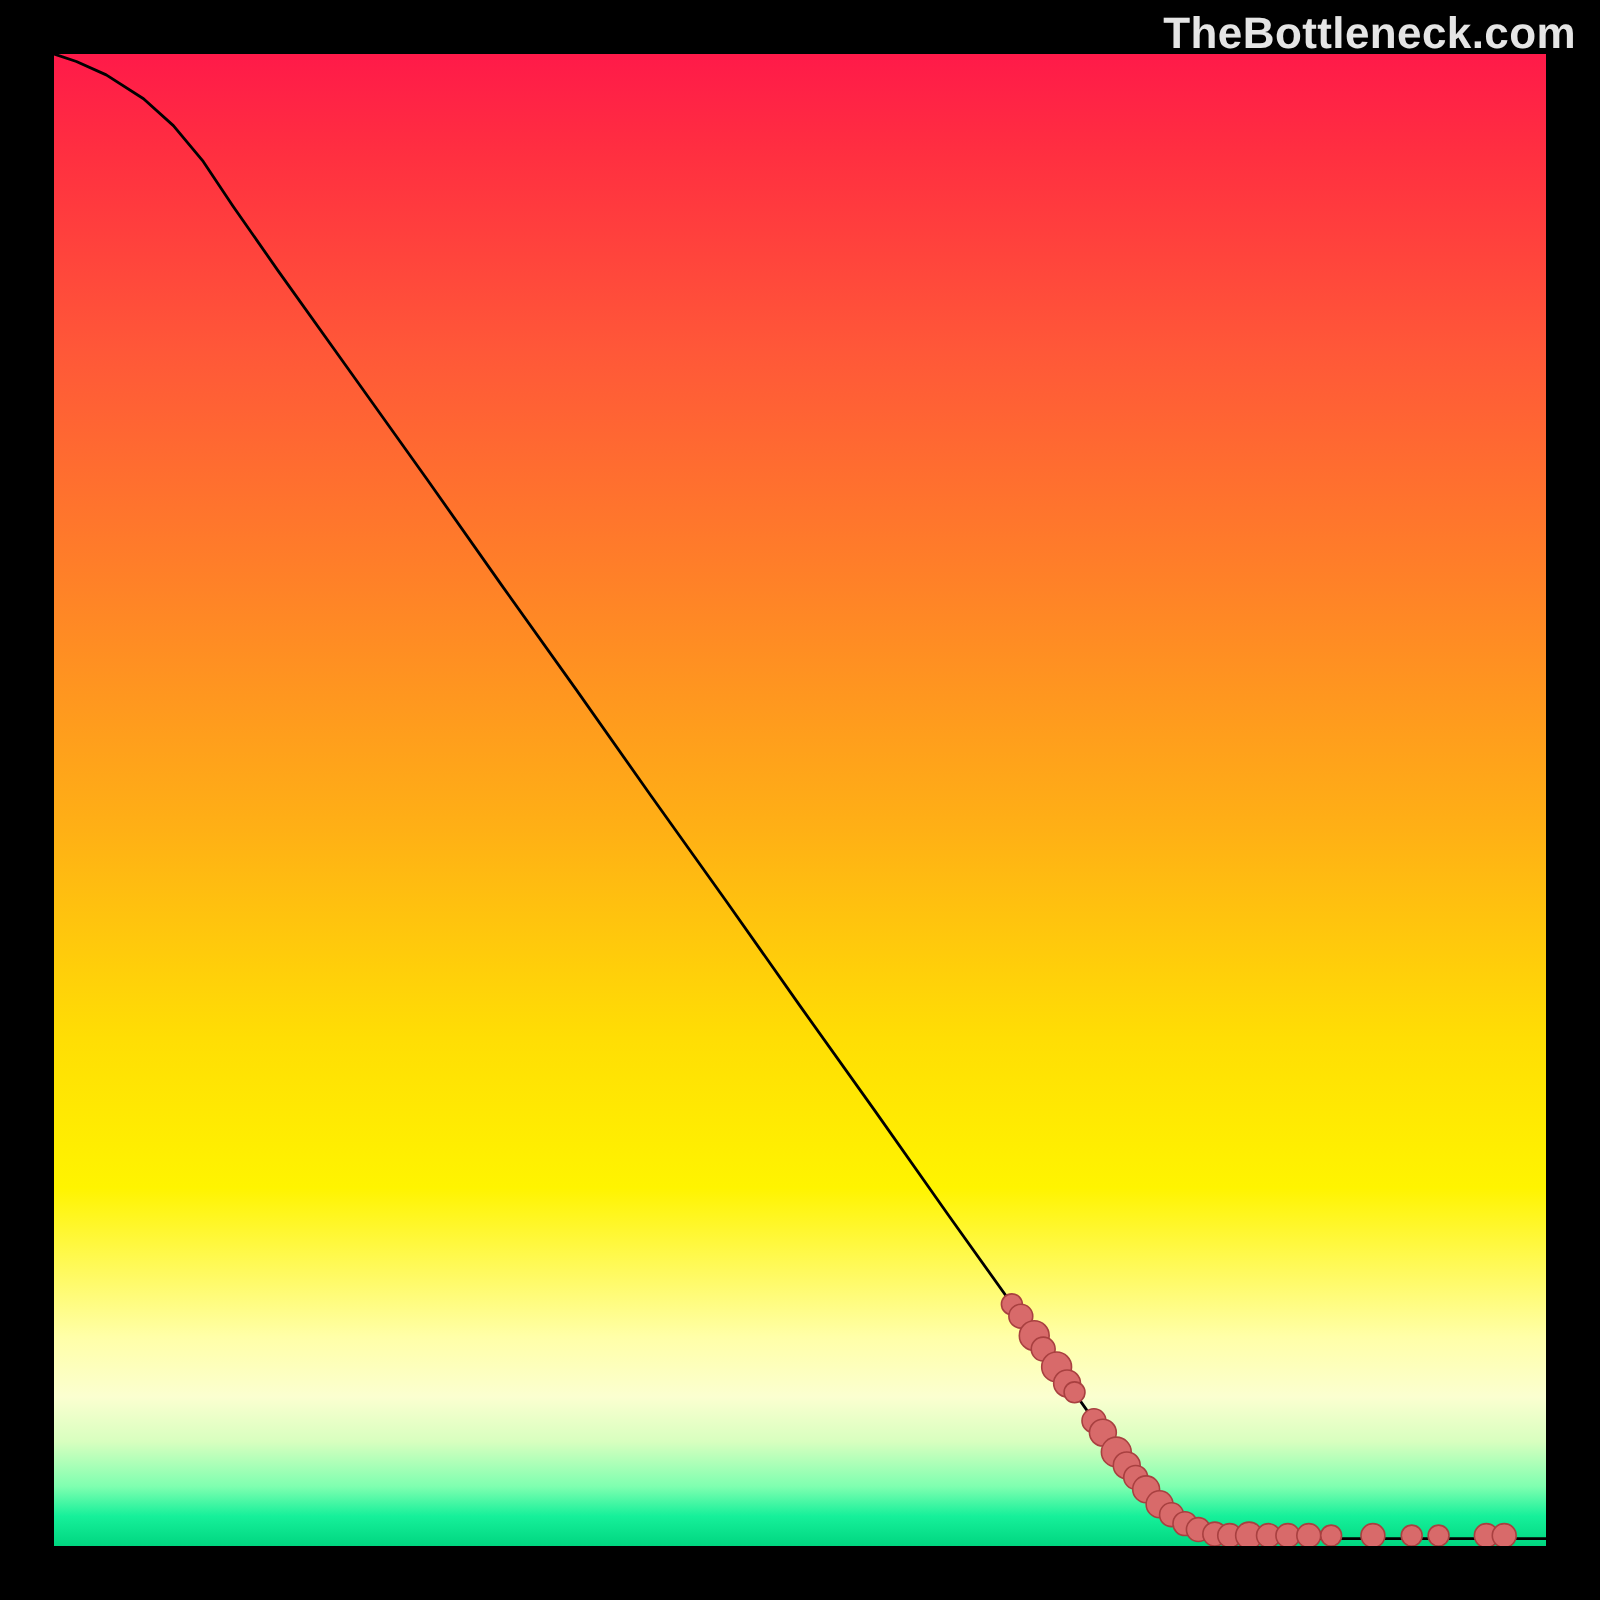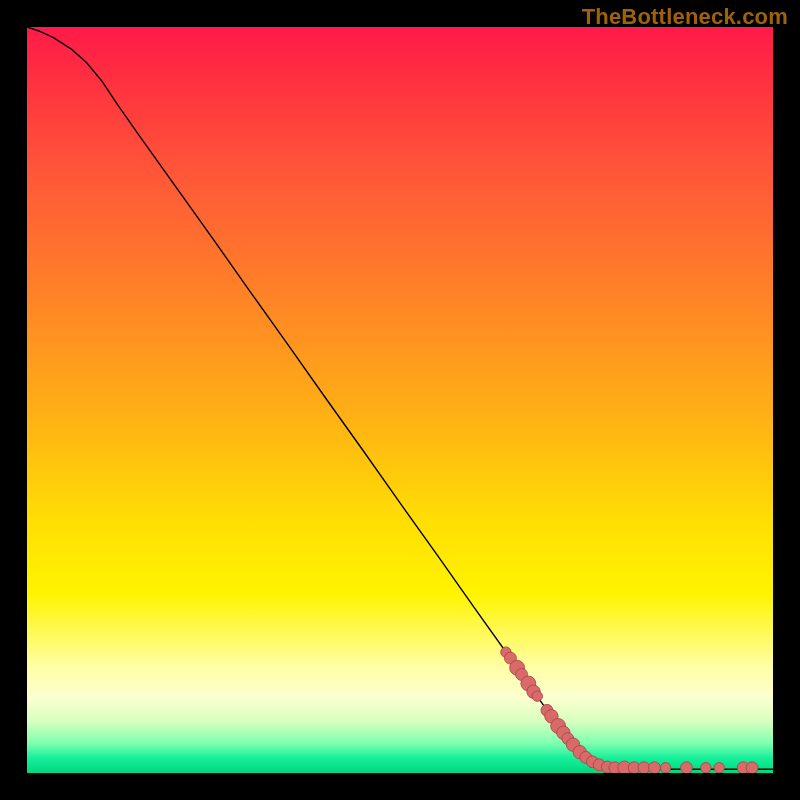--- a/index.html
+++ b/index.html
@@ -8,21 +8,21 @@
     height: 800px;
     background: #000;
     position: relative;
     overflow: hidden;
     font-family: Arial, Helvetica, sans-serif;
   }
   .watermark {
     position: absolute;
     top: 4px;
     right: 12px;
-    color: #a16207;
+    color: #e5e5e5;
     font-size: 22px;
     font-weight: 600;
     z-index: 10;
     letter-spacing: 0.2px;
   }
   .plot-area {
     position: absolute;
     left: 27px;
     top: 27px;
     width: 746px;

